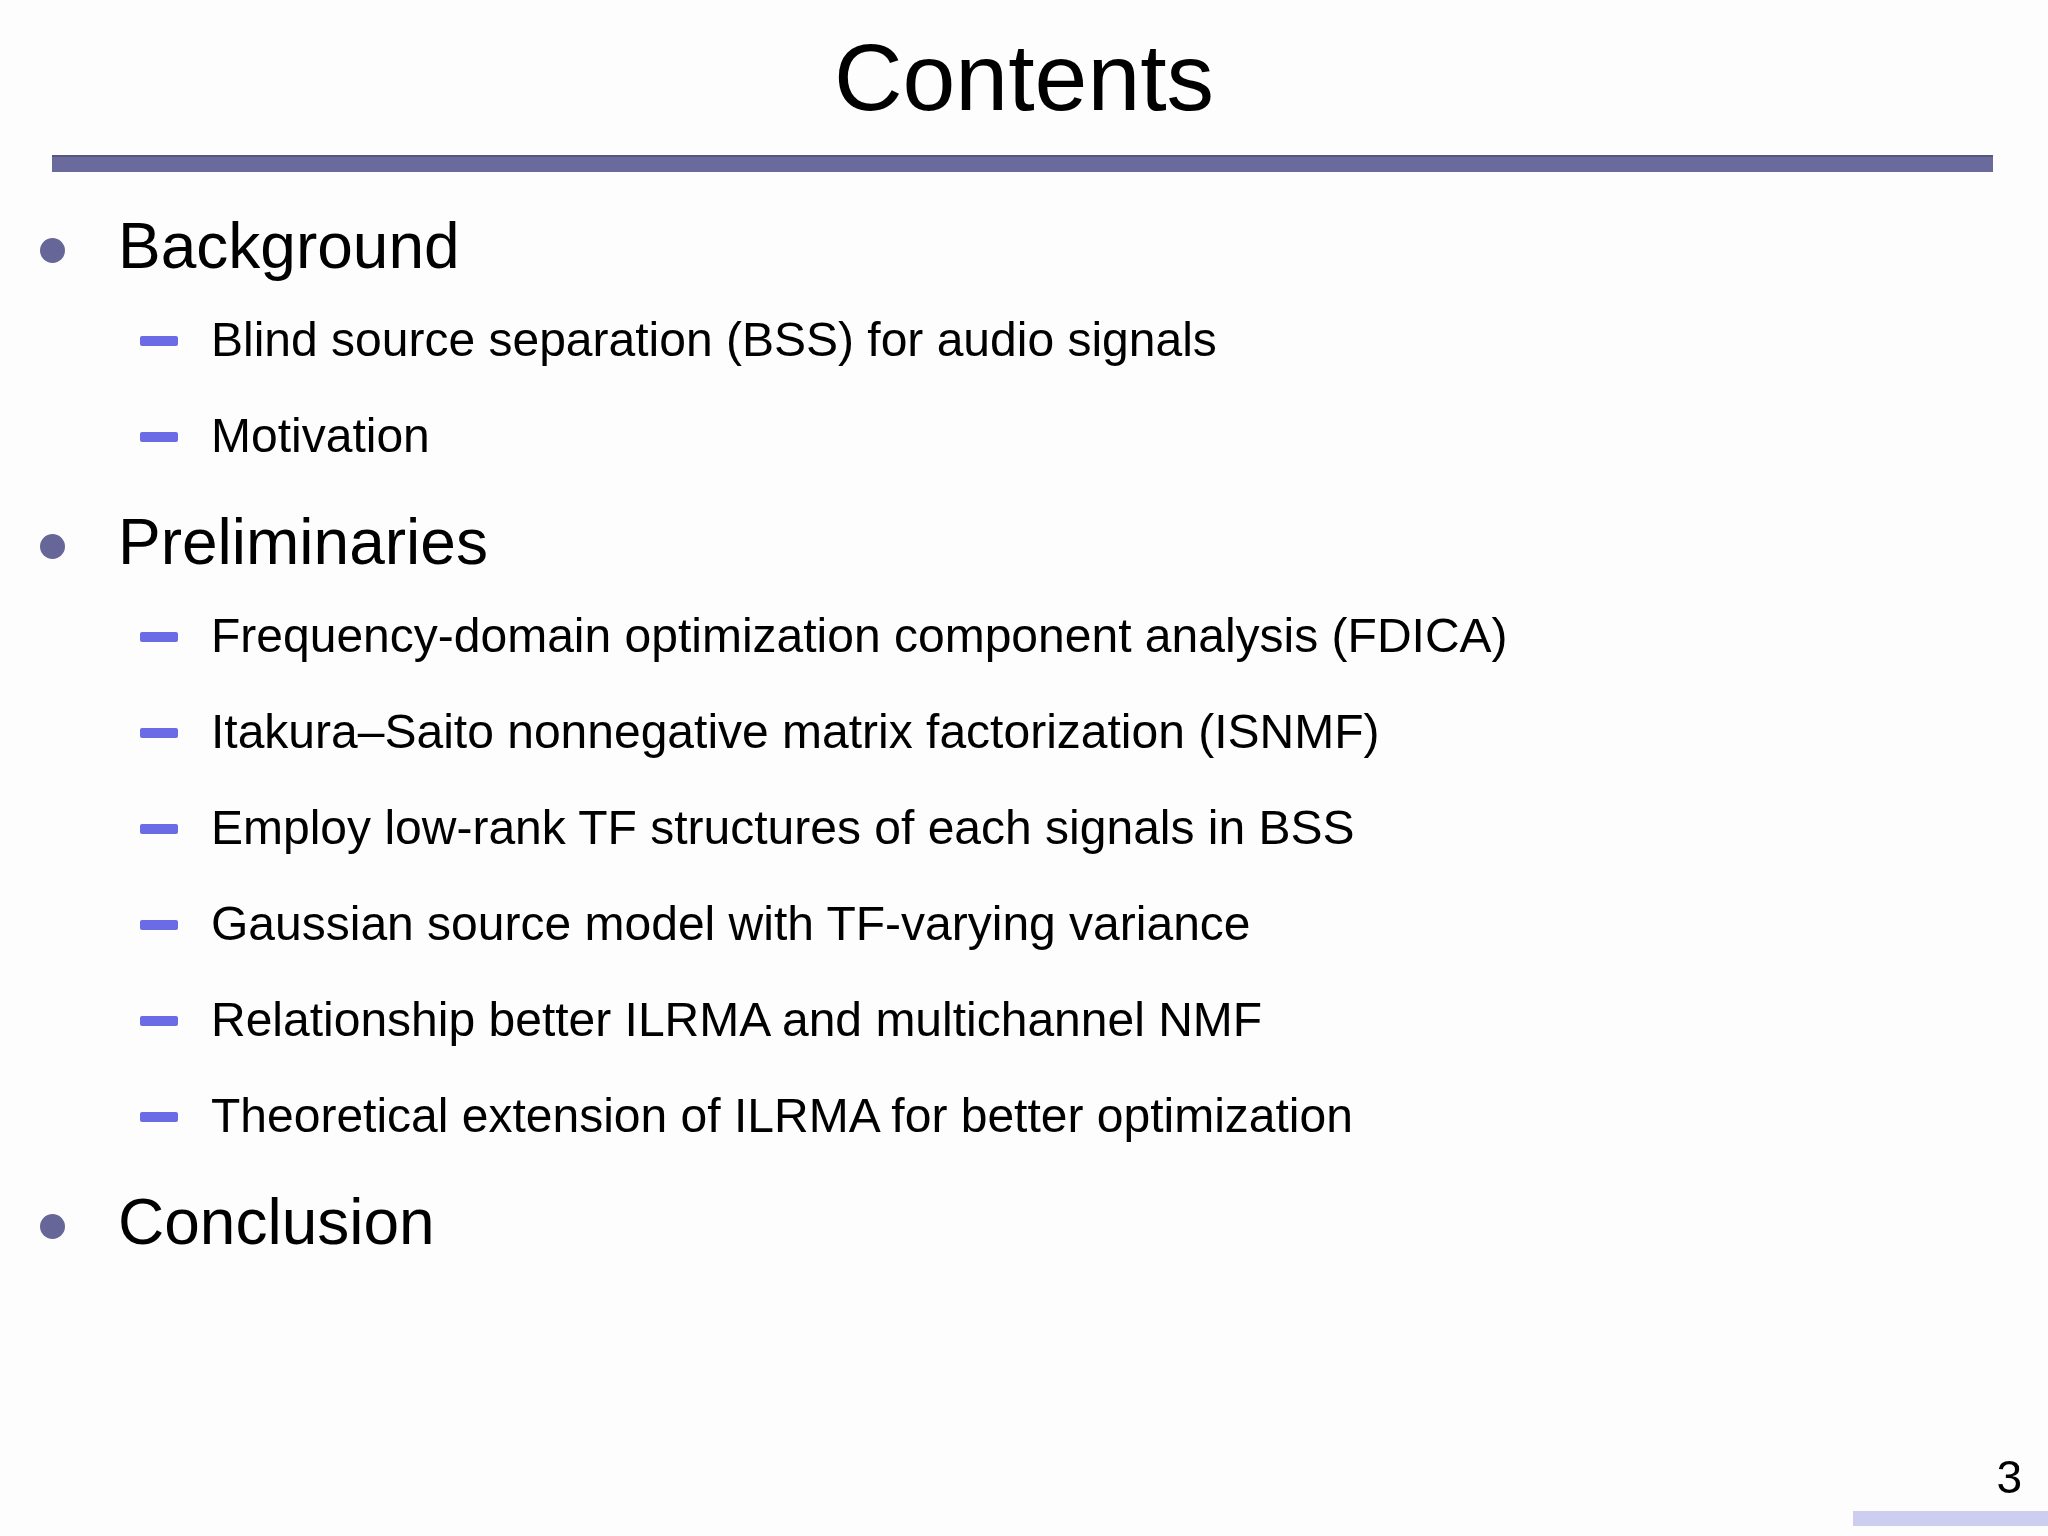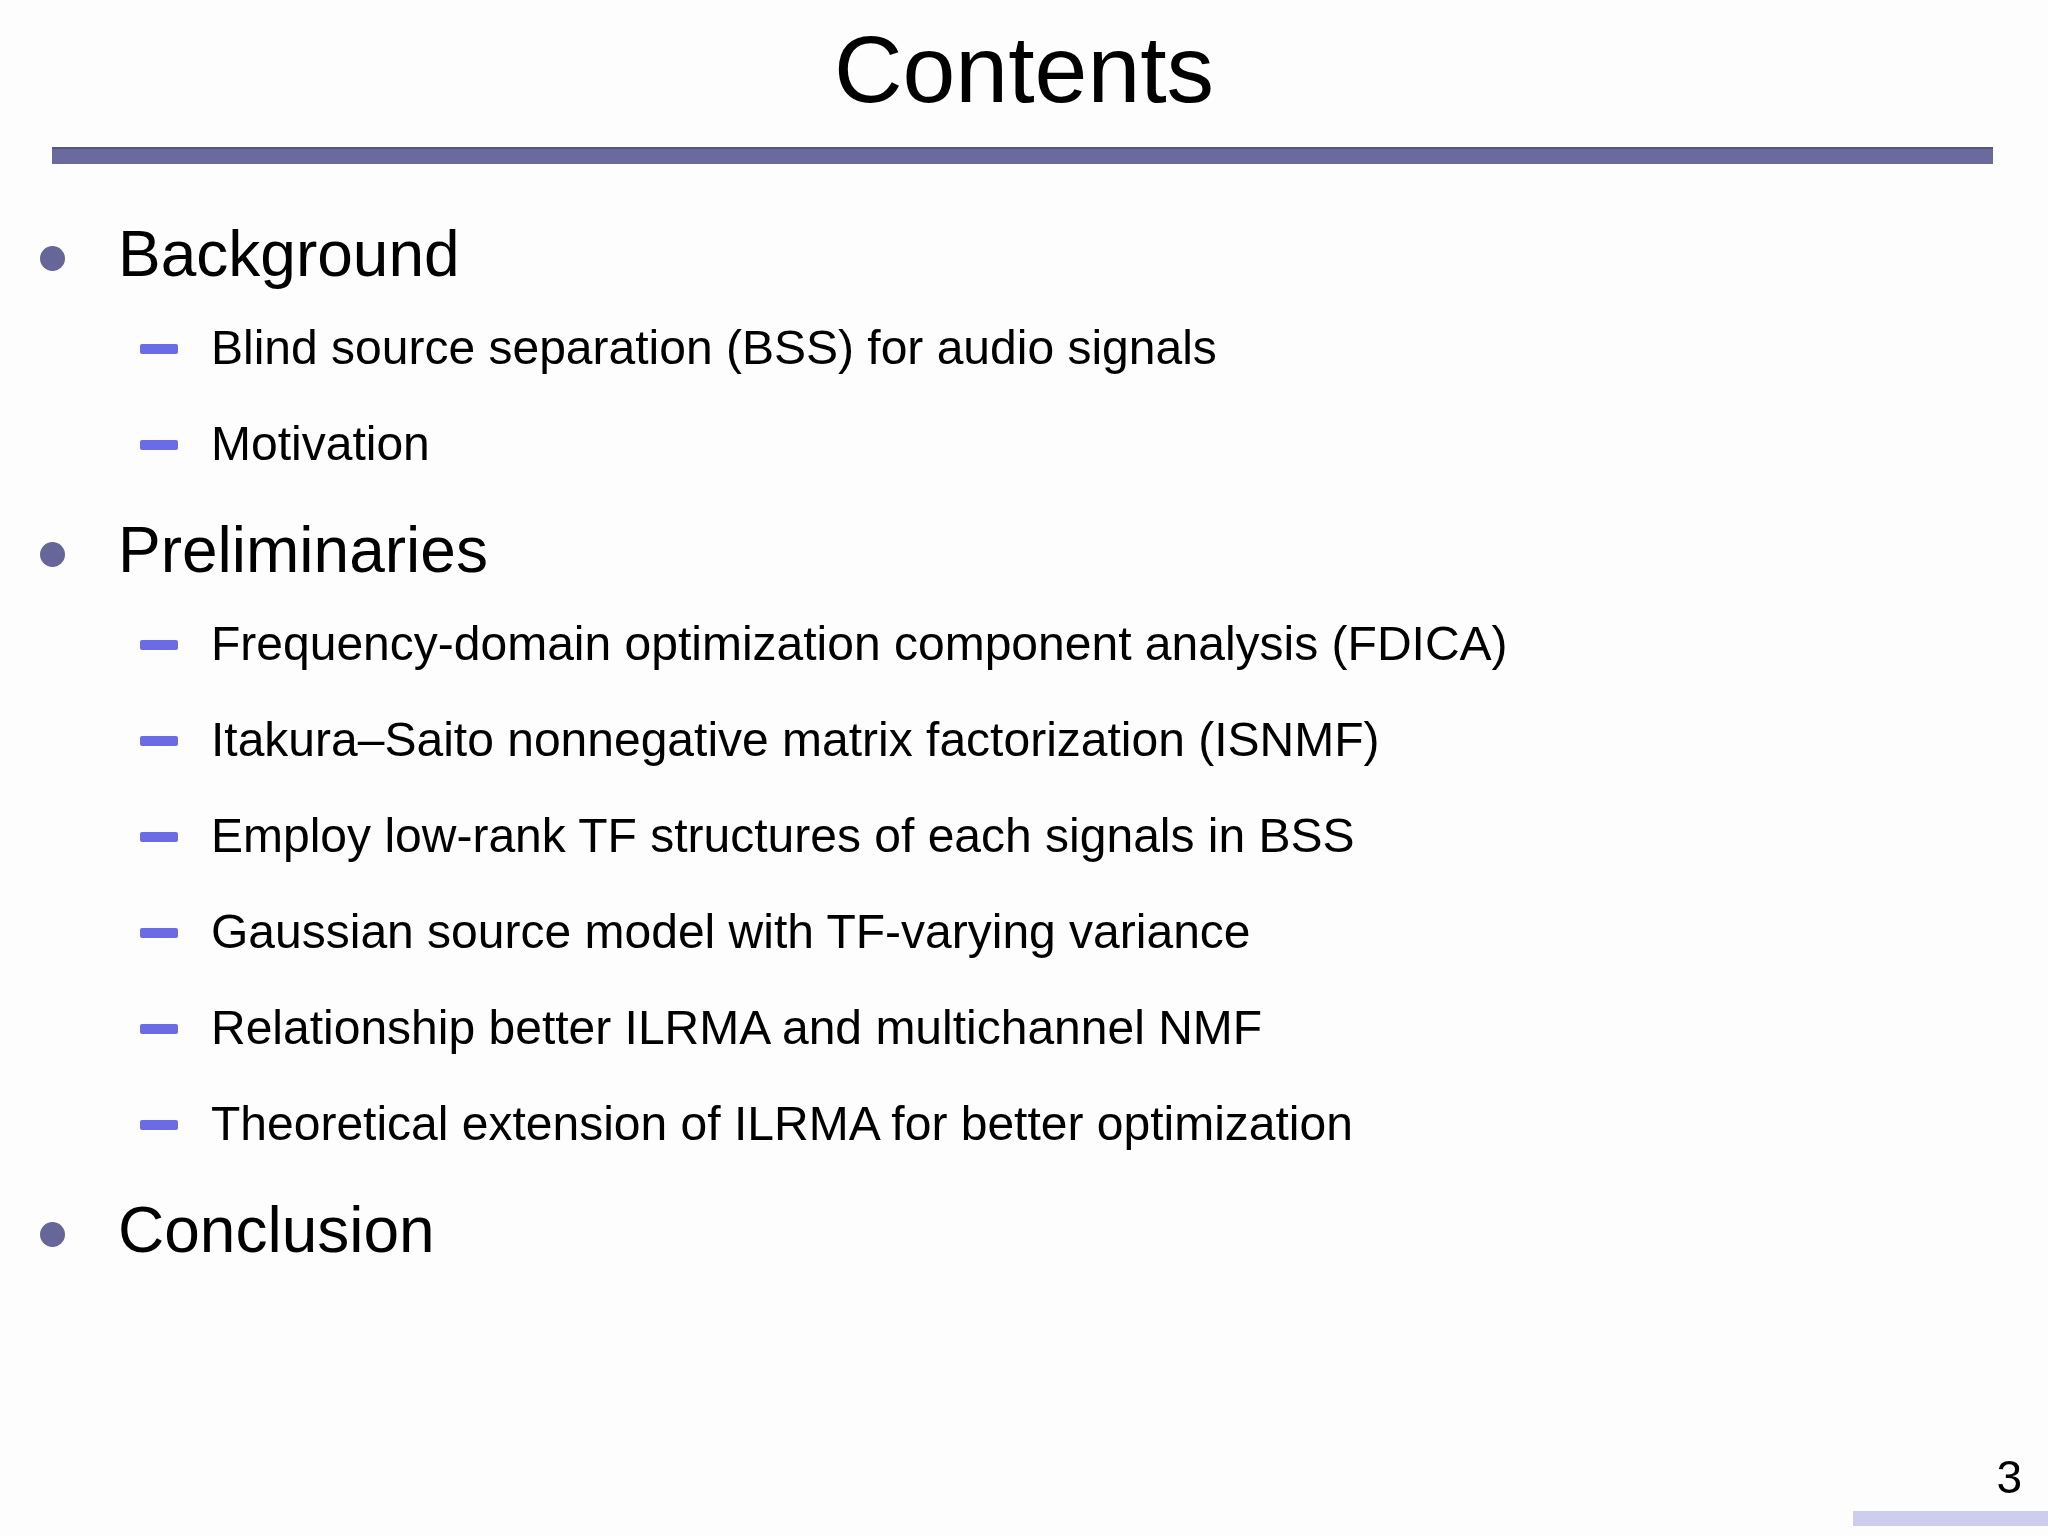--- a/index.html
+++ b/index.html
@@ -5,35 +5,35 @@
   html, body { margin: 0; padding: 0; }
   body {
     width: 2048px; height: 1536px;
     background: var(--background, #FDFDFE);
     font-family: "Liberation Sans", sans-serif;
     color: var(--text, #000);
     overflow: hidden;
     position: relative;
   }
   .slide-title {
-    padding-top: 8px;
+    padding-top: 16px;
     font-size: 95px;
     line-height: 122px;
     text-align: center;
     font-weight: 400;
     color: var(--text, #000);
   }
   .title-rule {
     margin: 17px 55px 0 52px;
     height: 15px;
     background: var(--rule, #6A6A9D);
     border-top: 2px solid var(--rule_edge, #56567E);
   }
   .toc {
-    padding-top: 34px;
+    padding-top: 18px;
   }
   .item { display: flex; align-items: flex-start; }
   .item .marker { flex: none; }
   .item.l1 {
     font-size: 64px;
     line-height: 80px;
     margin: 16px 0 24px 0;
   }
   .item.l1 .marker {
     width: 25px; height: 25px;

